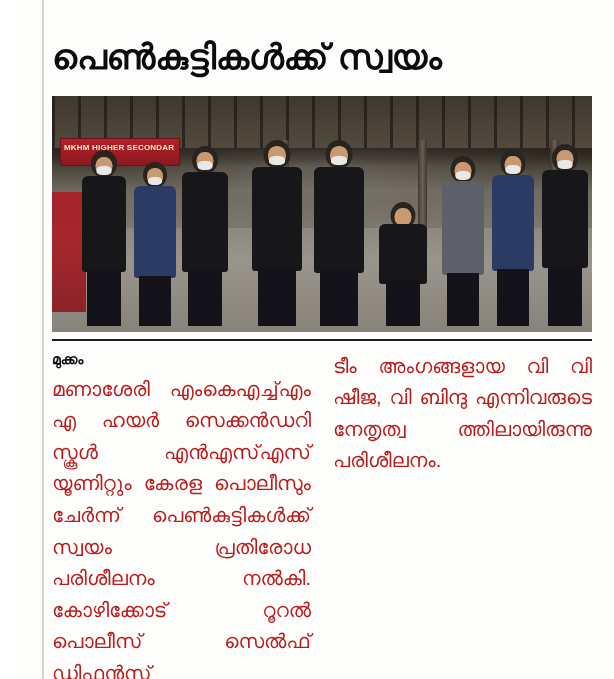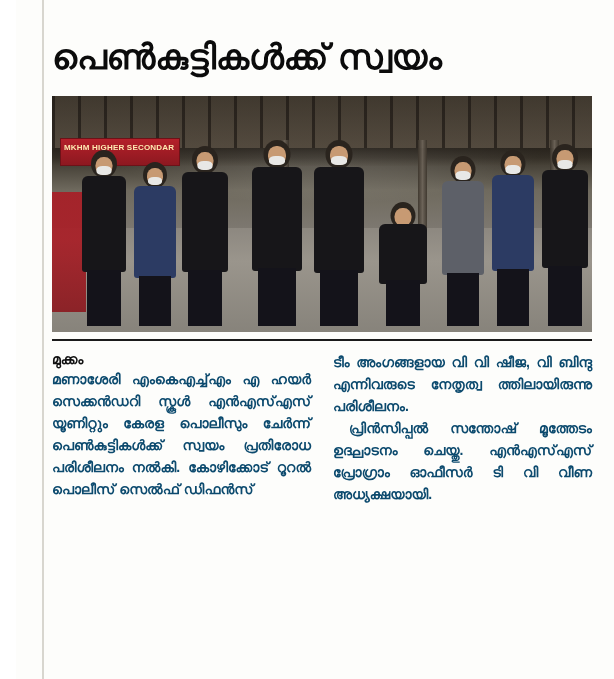--- a/index.html
+++ b/index.html
@@ -187,30 +187,29 @@
     gap: 22px;
     margin-top: 10px;
     width: 540px;
   }
   .col {
     width: 259px;
   }
   .kicker {
     font-weight: bold;
     font-size: 14px;
-    margin-bottom: 0;
+    margin-bottom: 6px;
     color: #111;
   }
   .body-text {
-    font-size: 14px;
+    font-size: 20px;
     line-height: 1.58;
     text-align: justify;
-    color: #0c4a6e;
+    color: #b91c1c;
     hyphens: none;
-    font-weight: bold;
   }
   .body-text p {
     margin: 0;
   }
   .body-text p + p {
     margin-top: 0;
     text-indent: 16px;
   }
 </style>
 </head>
@@ -320,19 +319,18 @@
     <div class="columns">
       <div class="col">
         <div class="kicker">മുക്കം</div>
         <div class="body-text">
           <p>മണാശേരി എംകെഎച്ച്എം എ ഹയർ സെക്കൻഡറി സ്കൂൾ എൻഎസ്എസ് യൂണിറ്റും കേരള പൊലീസും ചേർന്ന് പെൺകുട്ടികൾക്ക് സ്വയം പ്രതിരോധ പരിശീലനം നൽകി. കോഴിക്കോട് റൂറൽ പൊലീസ് സെൽഫ് ഡിഫൻസ്</p>
         </div>
       </div>
       <div class="col">
         <div class="body-text">
           <p>ടീം അംഗങ്ങളായ വി വി ഷീജ, വി ബിന്ദു എന്നിവരുടെ നേതൃത്വ ത്തിലായിരുന്നു പരിശീലനം.</p>
-          <p>പ്രിൻസിപ്പൽ സന്തോഷ് മൂത്തേടം ഉദ്ഘാടനം ചെയ്തു. എൻഎസ്എസ് പ്രോഗ്രാം ഓഫീസർ ടി വി വീണ അധ്യക്ഷയായി.</p>
         </div>
       </div>
     </div>
 
   </div>
 </div>
 
 </body></html>

